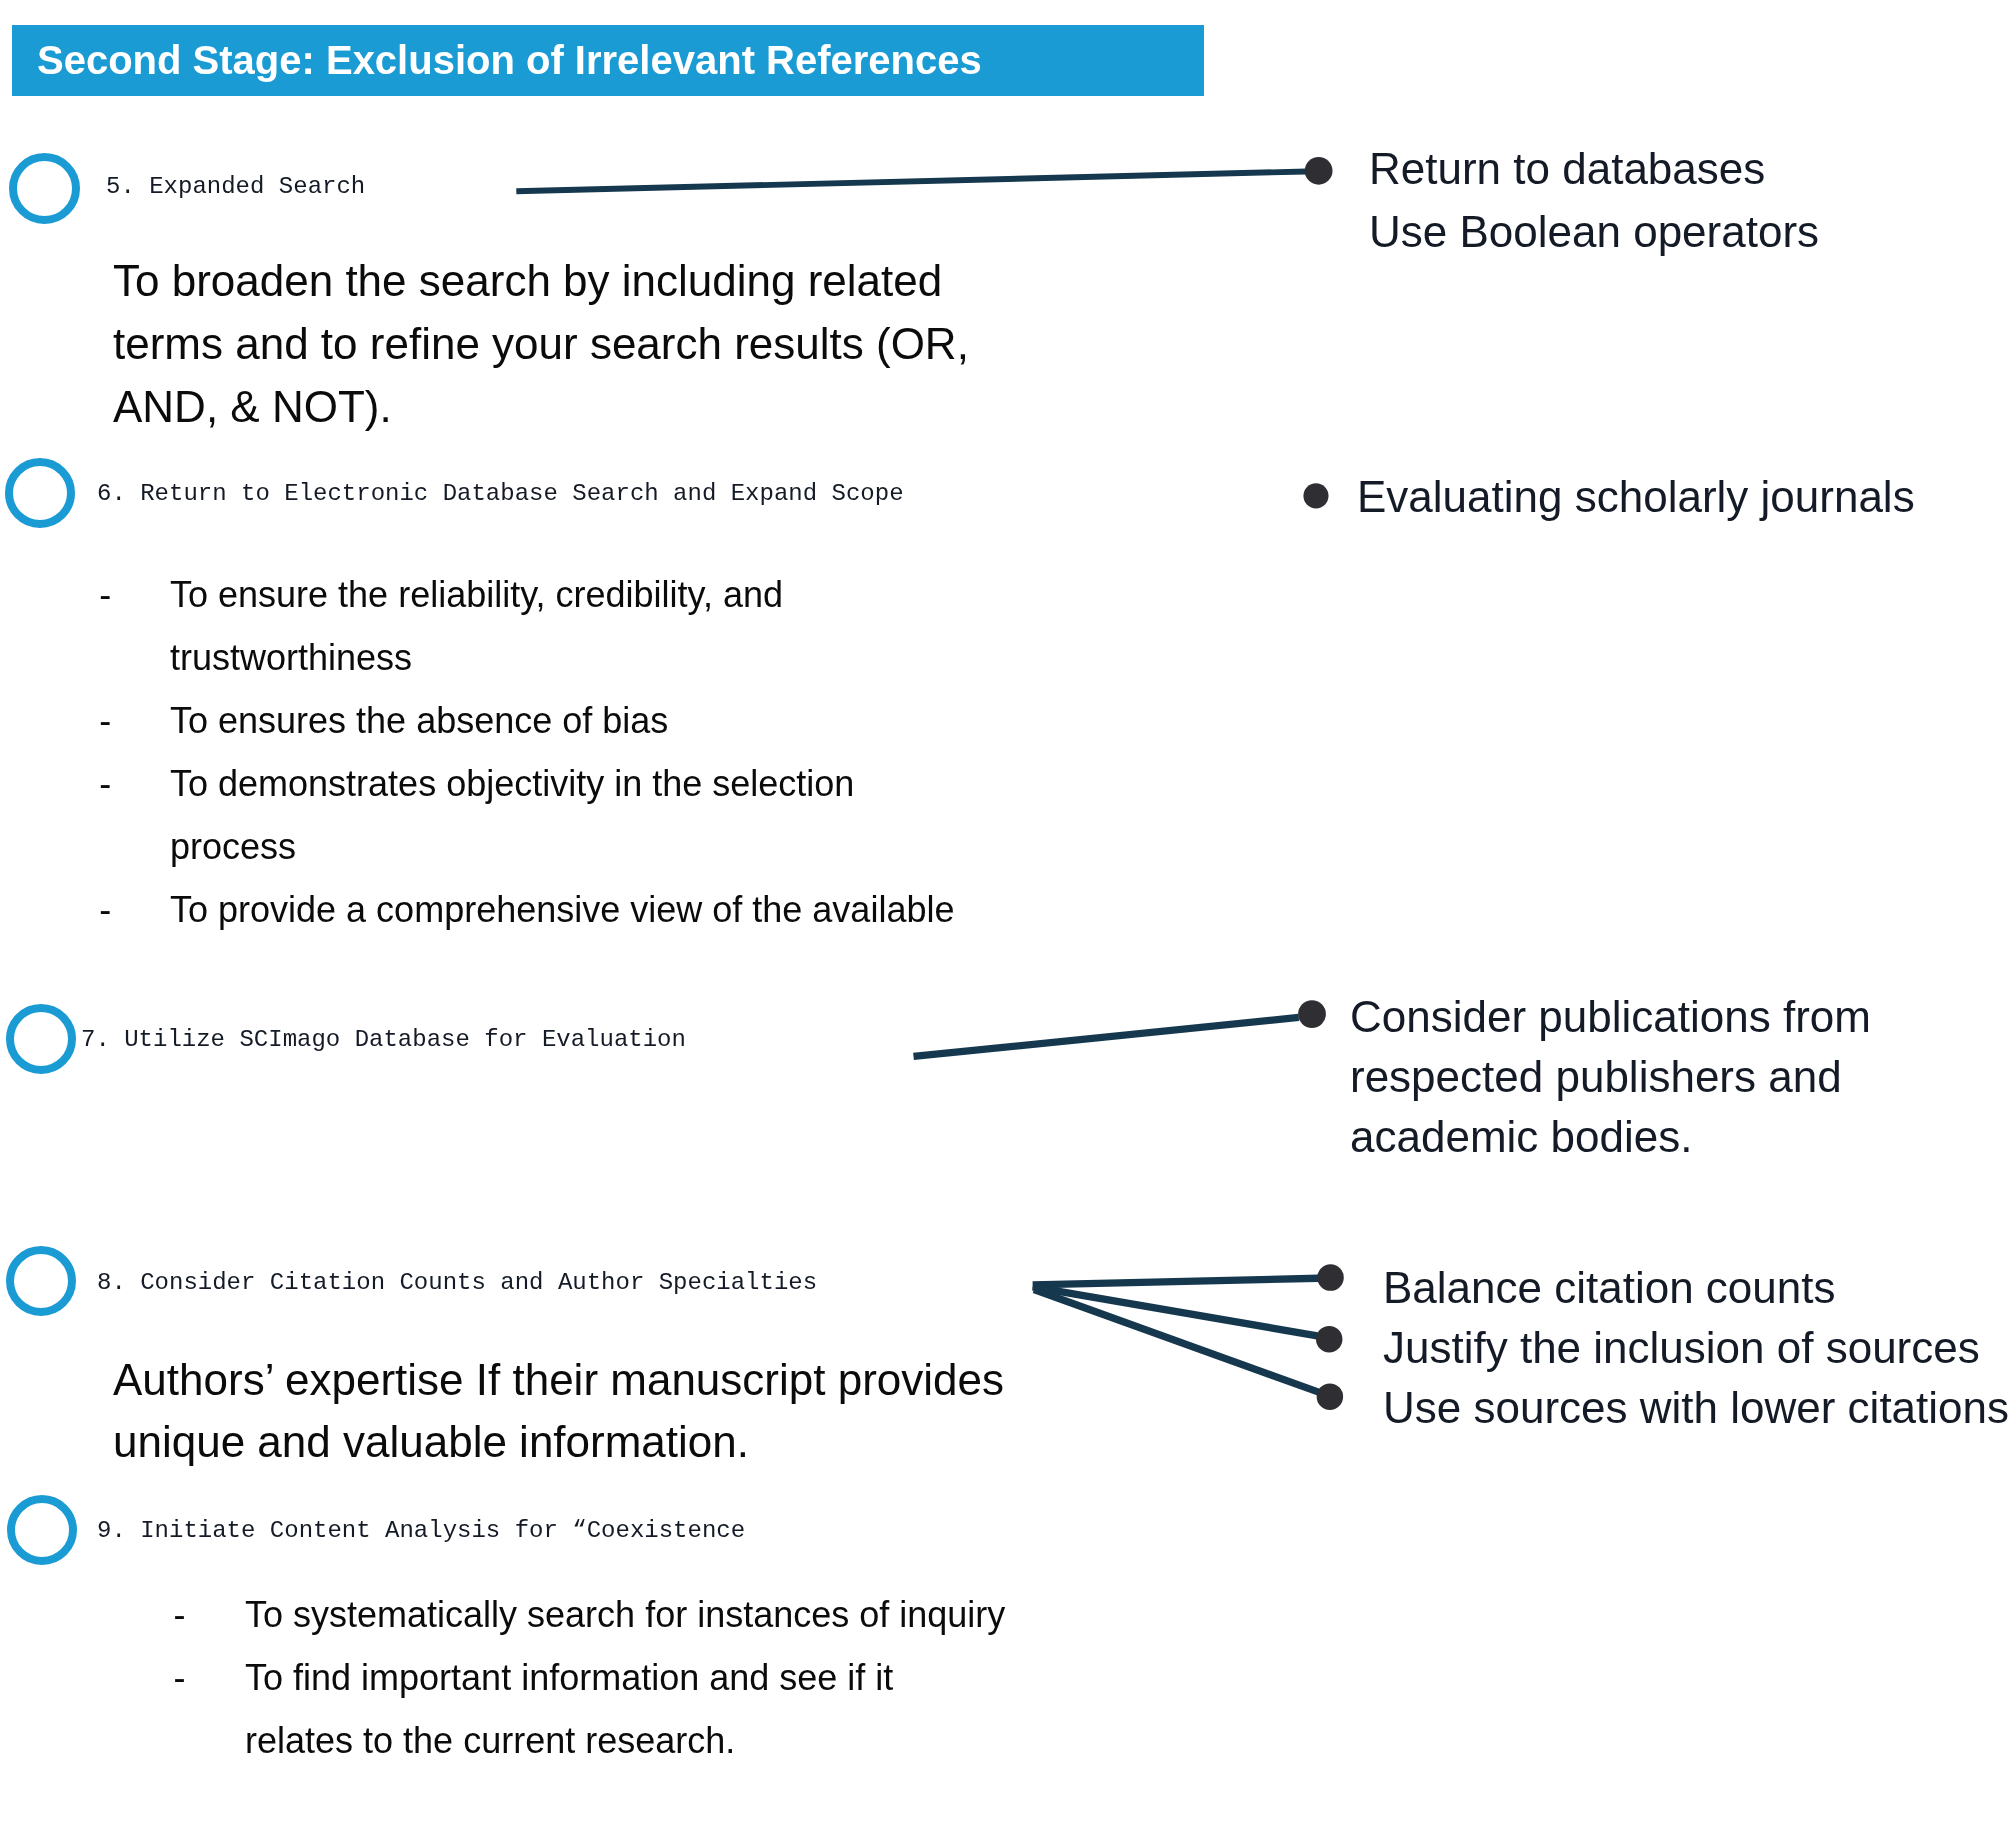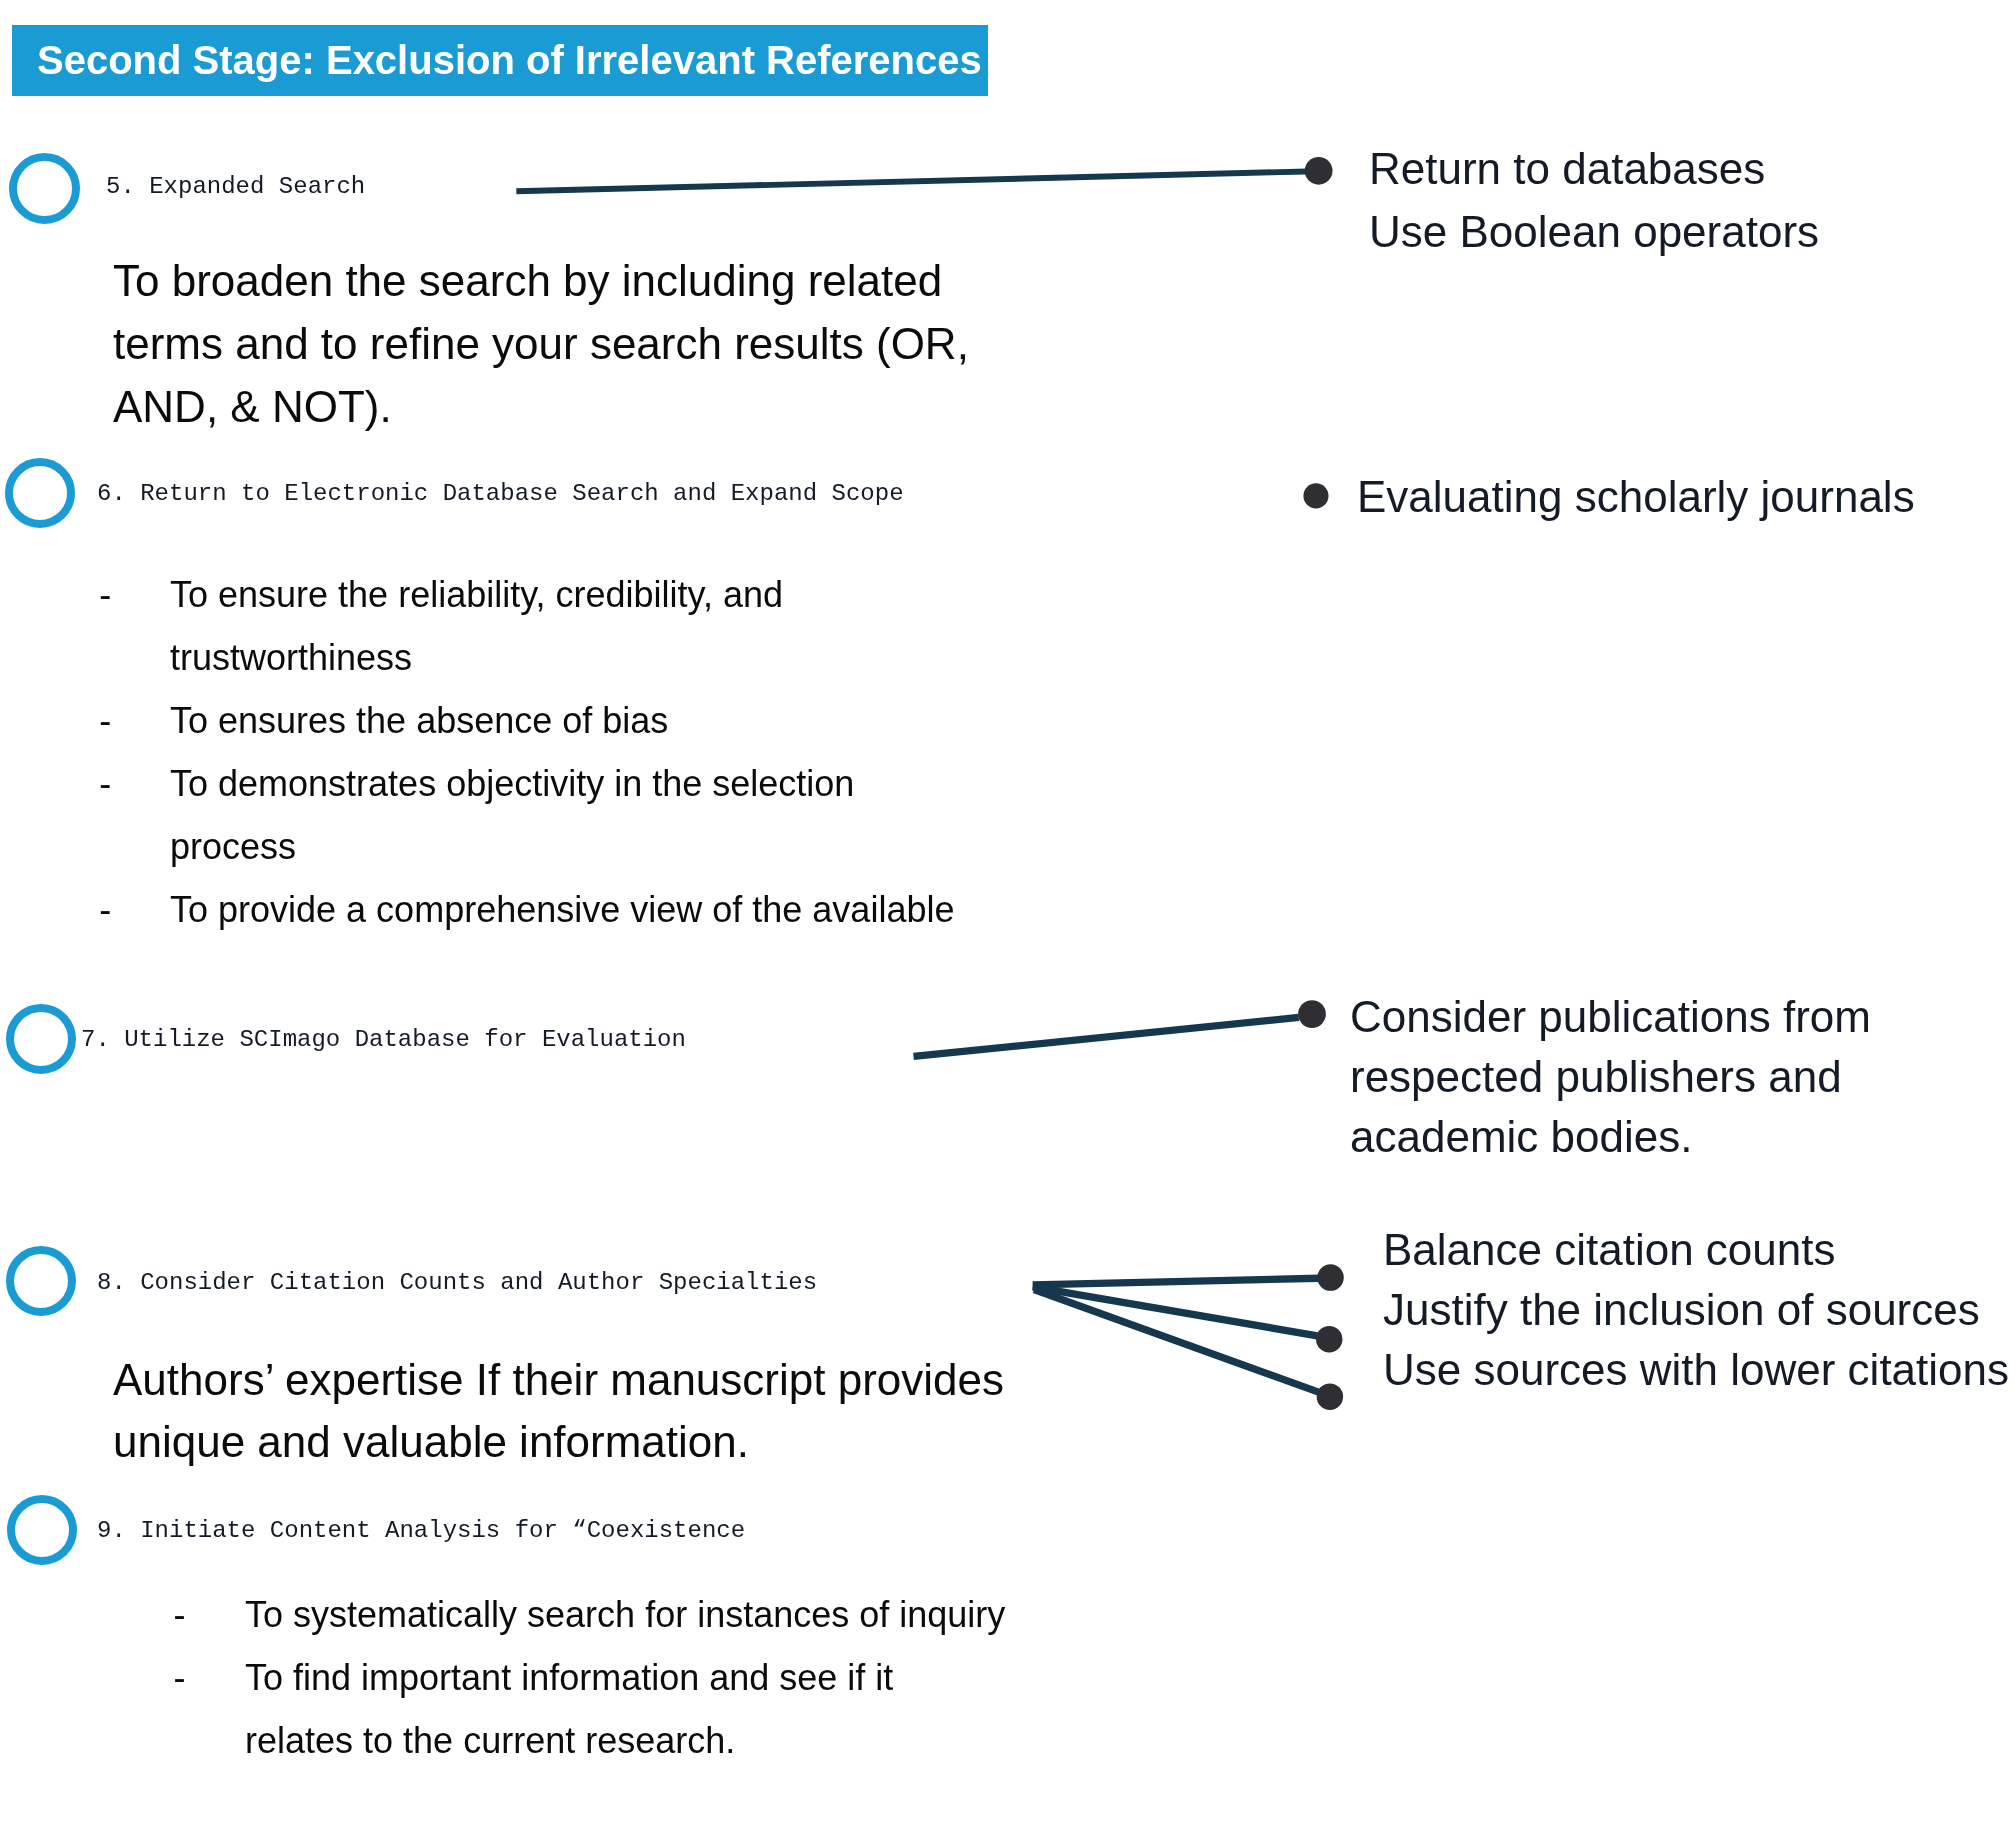--- a/index.html
+++ b/index.html
@@ -10,21 +10,21 @@
     --connector:#16384E;
     --dot:#2E2E33;
   }
   *{box-sizing:border-box;}
   html,body{margin:0;padding:0;background:#fff;}
   .canvas{
     position:relative;width:2015px;height:1827px;background:#ffffff;
     overflow:hidden;font-family:"Liberation Sans",sans-serif;color:var(--body-text);
   }
   .header-banner{
-    position:absolute;left:12px;top:25px;width:976px;height:71px;
+    position:absolute;left:12px;top:25px;width:1192px;height:71px;
     background:var(--accent-blue);color:var(--header-text);
     font-size:40px;font-weight:bold;line-height:71px;padding-left:25px;
     white-space:nowrap;
   }
   .ring{
     position:absolute;border:8.6px solid var(--accent-blue);
     border-radius:50%;background:#fff;
   }
   .step-title{
     position:absolute;font-size:24px;line-height:63px;
@@ -129,21 +129,21 @@
     </div>
   </div>
 
   <div>
     <div class="ring" style="left:6px;top:1246px;width:70px;height:70px;"></div>
     <div class="step-title" style="left:97px;top:1251px;">8. Consider Citation Counts and Author Specialties</div>
     <div class="tblock body-text lh93" style="left:113px;top:1349px;">
       <div class="line">Authors’ expertise If their manuscript provides</div>
       <div class="line">unique and valuable information.</div>
     </div>
-    <div class="tblock callout-text lh91" style="left:1383px;top:1220px;">
+    <div class="tblock callout-text lh91" style="left:1383px;top:1258px;">
       <div class="line">Balance citation counts</div>
       <div class="line">Justify the inclusion of sources</div>
       <div class="line">Use sources with lower citations</div>
     </div>
   </div>
 
   <div>
     <div class="ring" style="left:6.6px;top:1495px;width:70px;height:70px;"></div>
     <div class="step-title" style="left:97px;top:1499px;">9. Initiate Content Analysis for “Coexistence</div>
     <div class="bullets indent2" style="left:169px;top:1583px;">

